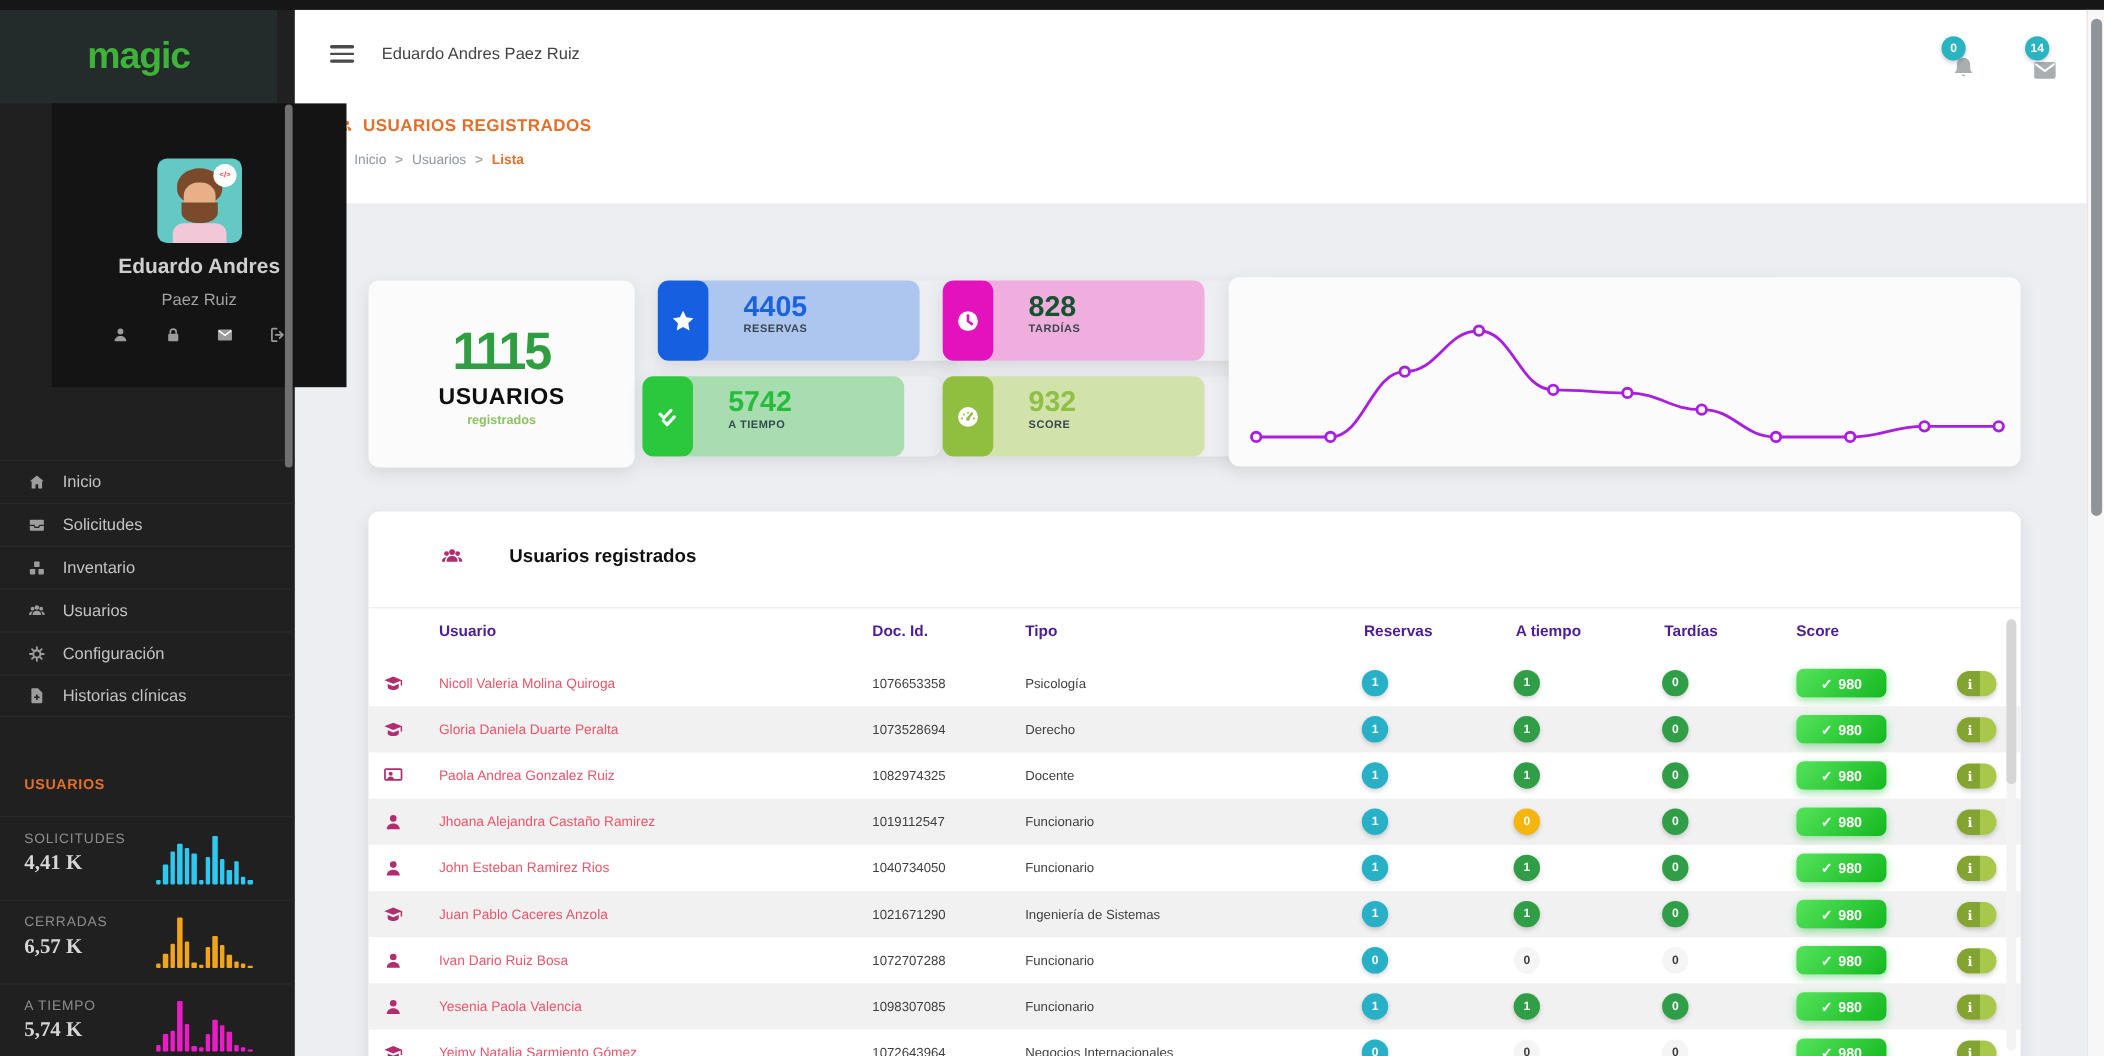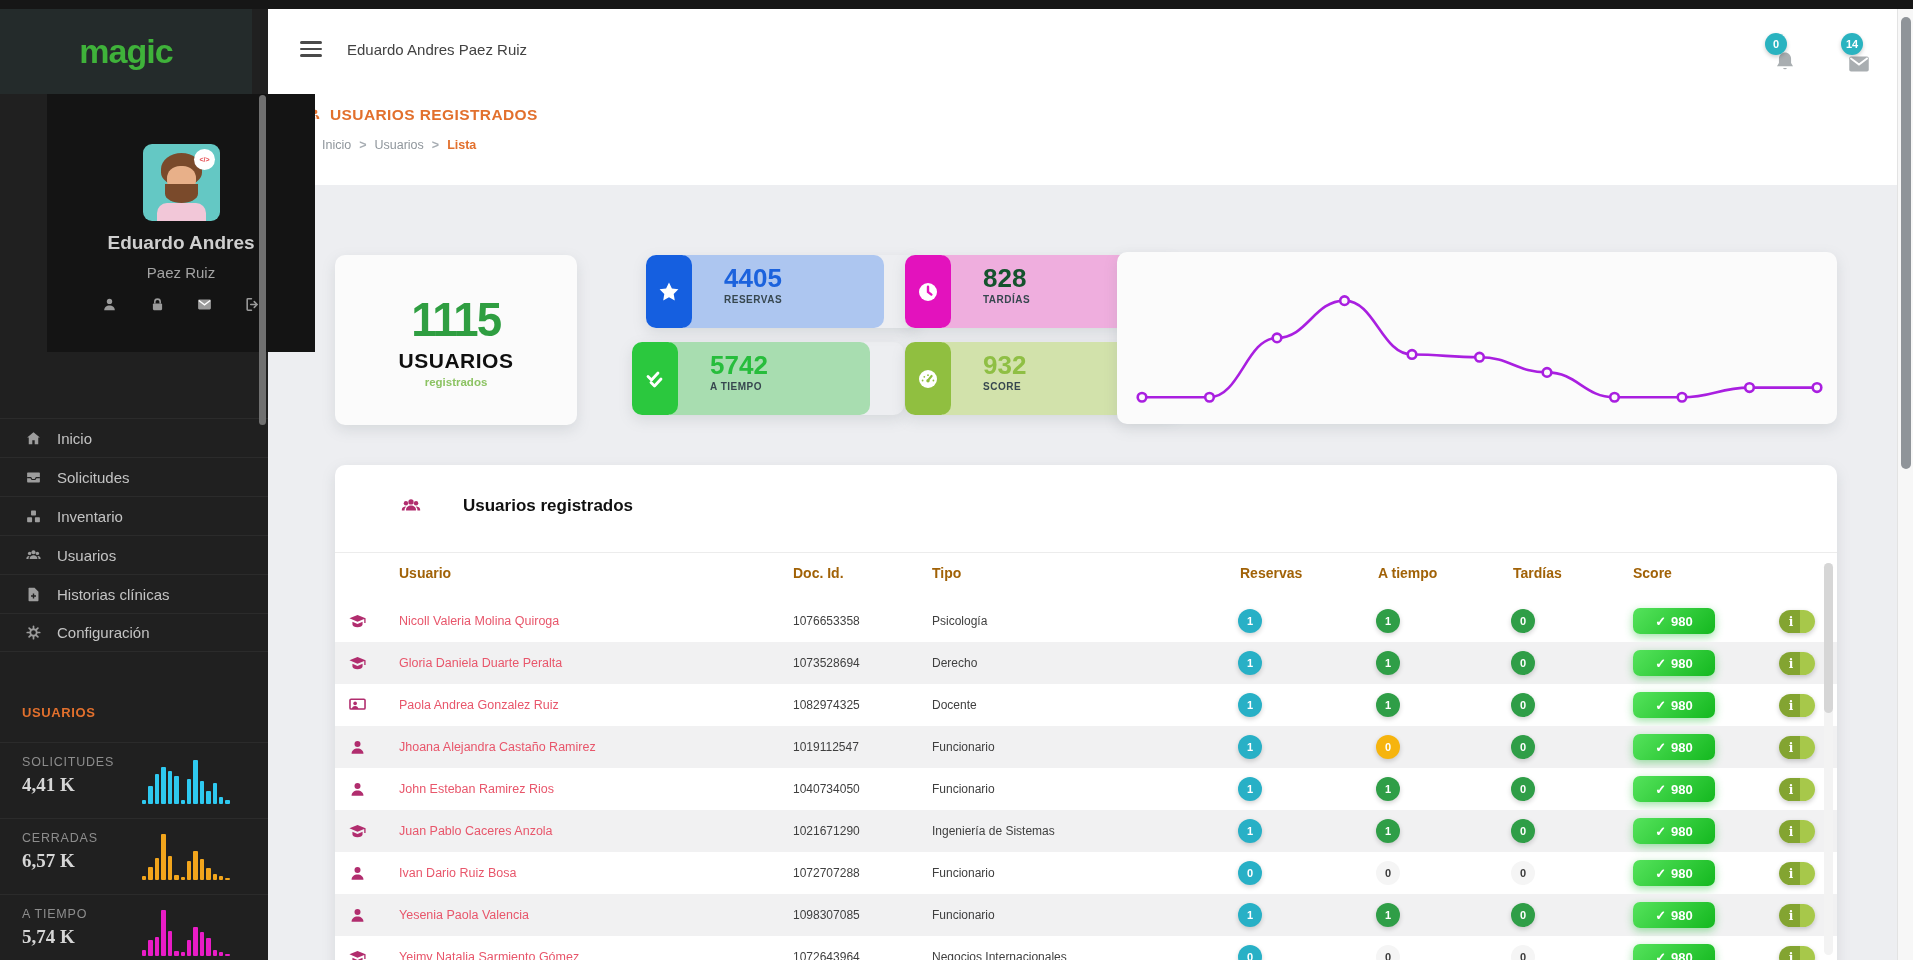--- a/index.html
+++ b/index.html
@@ -80,42 +80,42 @@
   
   .content { position:absolute; left:268px; top:185px; right:16px; bottom:0; background:#edeef1; }
   .card { position:absolute; border-radius:10px; box-shadow:0 5px 14px rgba(110,120,130,.18); }
 
   .usuarios-card { left:67px; top:70px; width:242px; height:170px; background:#fbfbfb;
                    display:flex; flex-direction:column; align-items:center; justify-content:center; }
   .uc-value { font-size:48px; font-weight:800; color:#2f9e41; letter-spacing:-2px; transform:scaleX(.95); }
   .uc-label { font-size:21px; font-weight:800; color:#0f0f0f; letter-spacing:.5px; margin-top:2px; }
   .uc-sub   { font-size:11.5px; font-weight:700; color:#8cc363; margin-top:3px; }
 
-  .mini-card { width:272px; height:73px; display:flex; overflow:visible;margin-left:48px; }
+  .mini-card { width:272px; height:73px; display:flex; overflow:visible; }
   .mc-icon { width:46px; height:73px; border-radius:10px; display:flex; align-items:center; justify-content:center;
              position:relative; z-index:2; }
   .mc-icon svg { width:24px; height:24px; color:#fff; }
   .mc-body { width:200px; height:73px; margin-left:-8px; border-radius:0 10px 10px 0; padding:10px 0 0 40px; }
   .mc-value { font-size:26px; font-weight:800; line-height:1.05; }
   .mc-label { font-size:10px; font-weight:600; color:#37474f; letter-spacing:.5px; margin-top:2px; }
   .card--reservas { left:330px; top:70px; }  .card--reservas .mc-icon{background:#155fe0;} .card--reservas .mc-body{background:#adc6f0;} .card--reservas .mc-value{color:#1b62dd;}
   .card--atiempo  { left:316px; top:157px; } .card--atiempo  .mc-icon{background:#2bc83e;} .card--atiempo  .mc-body{background:#a8ddb0;} .card--atiempo  .mc-value{color:#27bd3c;}
   .card--tardias  { left:589px; top:70px; }  .card--tardias  .mc-icon{background:#e312bd;} .card--tardias  .mc-body{background:#efaede;} .card--tardias  .mc-value{color:#14532d;}
   .card--score    { left:589px; top:157px; } .card--score    .mc-icon{background:#90bf40;} .card--score    .mc-body{background:#d2e2ab;} .card--score    .mc-value{color:#8fbf44;}
 
   .chart-card { left:849px; top:67px; width:720px; height:172px; background:#fbfbfb; }
 
   
   .table-card { left:67px; top:280px; width:1502px; height:520px; background:#fff;
                 border-radius:10px 10px 0 0; overflow:hidden; }
   .tc-head { position:absolute; left:0; top:0; width:100%; height:88px; border-bottom:1px solid #ececec; }
   .tc-head svg { position:absolute; left:65px; top:30px; width:22px; height:22px; color:#b12d6e; }
   .tc-title { position:absolute; left:128px; top:31px; font-size:17px; font-weight:800; color:#101010; }
   .thead { position:absolute; left:0; top:100px; width:100%; height:35px; }
-  .th { position:absolute; font-size:14px; font-weight:800; color:#a16207; }
+  .th { position:absolute; font-size:14px; font-weight:800; color:#4c1d95; }
   .col-usuario{left:64px;} .col-doc{left:458px;} .col-tipo{left:597px;}
   .col-reservas{left:905px;} .col-atiempo{left:1043px;} .col-tardias{left:1178px;} .col-score{left:1298px;}
   .tbody { position:absolute; left:0; top:135px; width:100%; }
   .trow { position:relative; height:42px; width:100%; }
   .trow:nth-child(even) { background:#f1f1f2; }
   .trow svg.row-icon { position:absolute; left:13px; top:12px; width:19px; height:19px; color:#b12d6e; }
   .cell { position:absolute; top:0; height:42px; display:flex; align-items:center; font-size:12px; color:#3f3f3f; }
   .cell-name { left:64px; } .cell-name a { color:#e8566b; text-decoration:none; font-size:12.5px; }
   .cell-doc { left:458px; } .cell-tipo { left:597px; }
   .cell-r { left:903px; } .cell-a { left:1041px; } .cell-t { left:1176px; }
@@ -306,30 +306,30 @@
 
   <div class="nav-item">
     <svg class="nav-ic">
             <use href="#i-users"></use>
           </svg>
     <span class="lbl">Usuarios</span>
   </div>
 
   <div class="nav-item">
     <svg class="nav-ic">
-            <use href="#i-file-medical"></use>
-          </svg>
-    <span class="lbl">Historias clínicas</span>
+            <use href="#i-gears"></use>
+          </svg>
+    <span class="lbl">Configuración</span>
   </div>
 
   <div class="nav-item">
     <svg class="nav-ic">
-            <use href="#i-gears"></use>
-          </svg>
-    <span class="lbl">Configuración</span>
+            <use href="#i-file-medical"></use>
+          </svg>
+    <span class="lbl">Historias clínicas</span>
   </div>
 </nav>
 
     <div class="resumen-title">USUARIOS</div>
     <div class="stats-list" id="stats-list">
   <div class="stat-row">
     <div class="stat-lbl">SOLICITUDES</div>
     <div class="stat-val">4,41 K</div>
     <div class="spark">
             <div class="bar" style="height: 3.68px; background: rgb(46, 201, 240);"></div>

